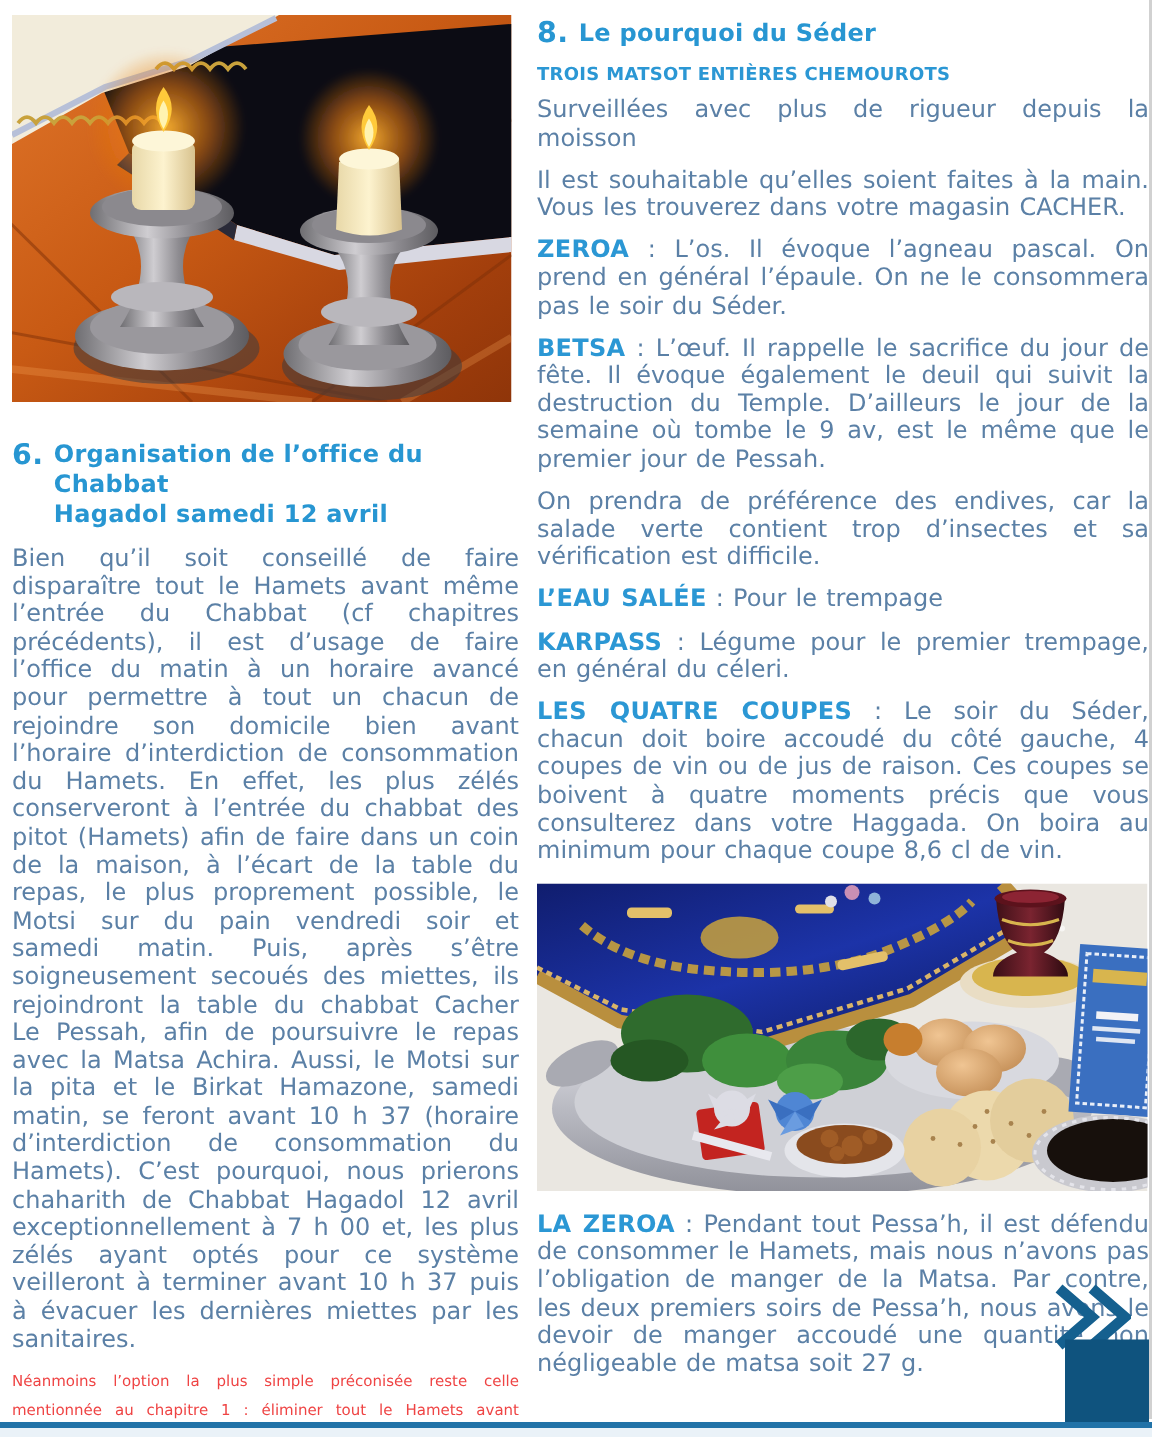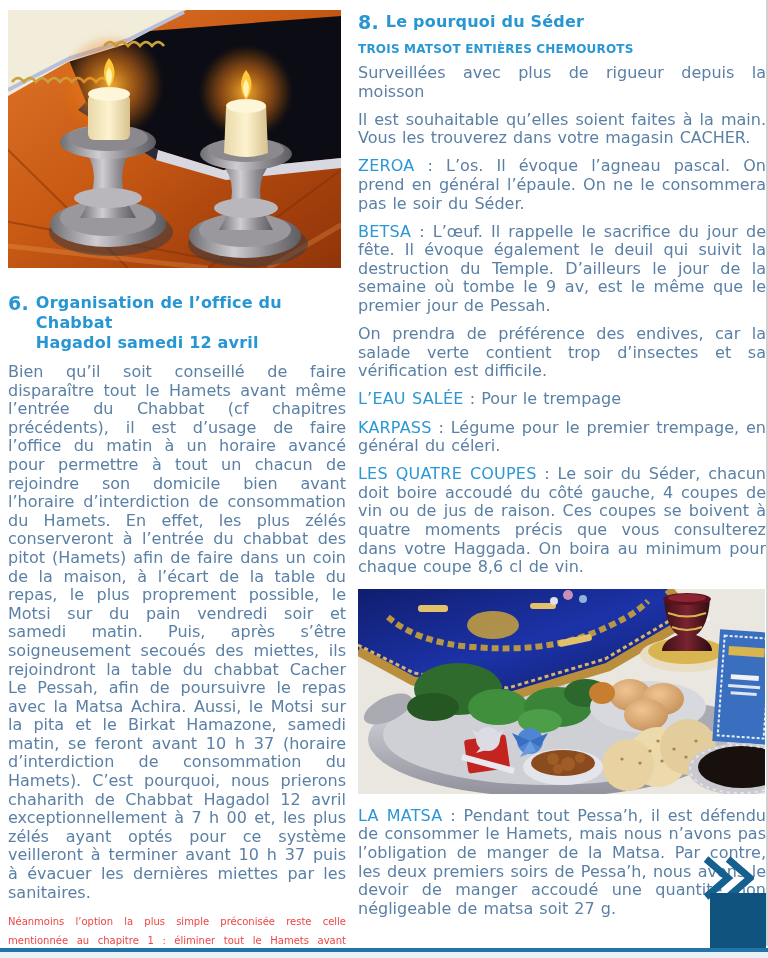--- a/index.html
+++ b/index.html
@@ -41,21 +41,21 @@
   p.bold-note {
     color: #ef4444; font-weight: normal;
     font-size: 10px; line-height: 19px; text-align: justify;
     margin-top: 10px; word-spacing: 1px;
   }
 
   .subhead {
     color: #2b97d4; font-weight: bold; font-size: 12px;
     line-height: 18px; margin: 8px 0 6px 0; letter-spacing: .2px;
   }
-  .term { color: #2b97d4; font-weight: normal; letter-spacing: .2px; }
+  .term { color: #2b97d4; font-weight: bold; letter-spacing: .2px; }
   .col-right p.body { margin-bottom: 9.5px; }
 
   .chevrons {
     position: absolute; right: 14px; top: 853px; width: 52px; height: 50px;
   }
   .corner-block {
     position: absolute; right: 2px; top: 893px; width: 56px; height: 55px;
     background: #0f537e;
   }
   .bottom-rule {
@@ -309,21 +309,21 @@
         <rect x="373" y="103" width="26" height="3" fill="#dfe6f2"></rect>
       </g>
 
       <ellipse cx="382" cy="180" rx="52" ry="26" fill="#c9c9cf"></ellipse>
       <ellipse cx="384" cy="178" rx="44" ry="21" fill="#17100c"></ellipse>
       <g fill="none" stroke="#e4e4ea" stroke-width="2">
           <ellipse cx="382" cy="180" rx="50" ry="24" stroke-dasharray="3 4"></ellipse>
         </g>
     </svg>
 
-    <p class="body" style="margin-top:13px"><span class="term">LA MATSA</span><span> : Pendant tout Pessa’h, il est défendu de consommer le Hamets, mais nous n’avons pas l’obligation de manger de la Matsa. Par contre, les deux premiers soirs de Pessa’h, nous avons le devoir de manger accoudé une quantité non négligeable de matsa soit 27 g.</span></p>
+    <p class="body" style="margin-top:13px"><span class="term">LA ZEROA</span><span> : Pendant tout Pessa’h, il est défendu de consommer le Hamets, mais nous n’avons pas l’obligation de manger de la Matsa. Par contre, les deux premiers soirs de Pessa’h, nous avons le devoir de manger accoudé une quantité non négligeable de matsa soit 27 g.</span></p>
 
   </div>
 
   <svg class="chevrons" viewBox="0 0 52 50">
     <path d="M4,6 L26,25 L4,44" fill="none" stroke="#15608f" stroke-width="7"></path>
     <path d="M26,6 L48,25 L26,44" fill="none" stroke="#15608f" stroke-width="7"></path>
   </svg>
   <div class="corner-block"></div>
   <div class="bottom-under"></div>
   <div class="bottom-rule"></div>

